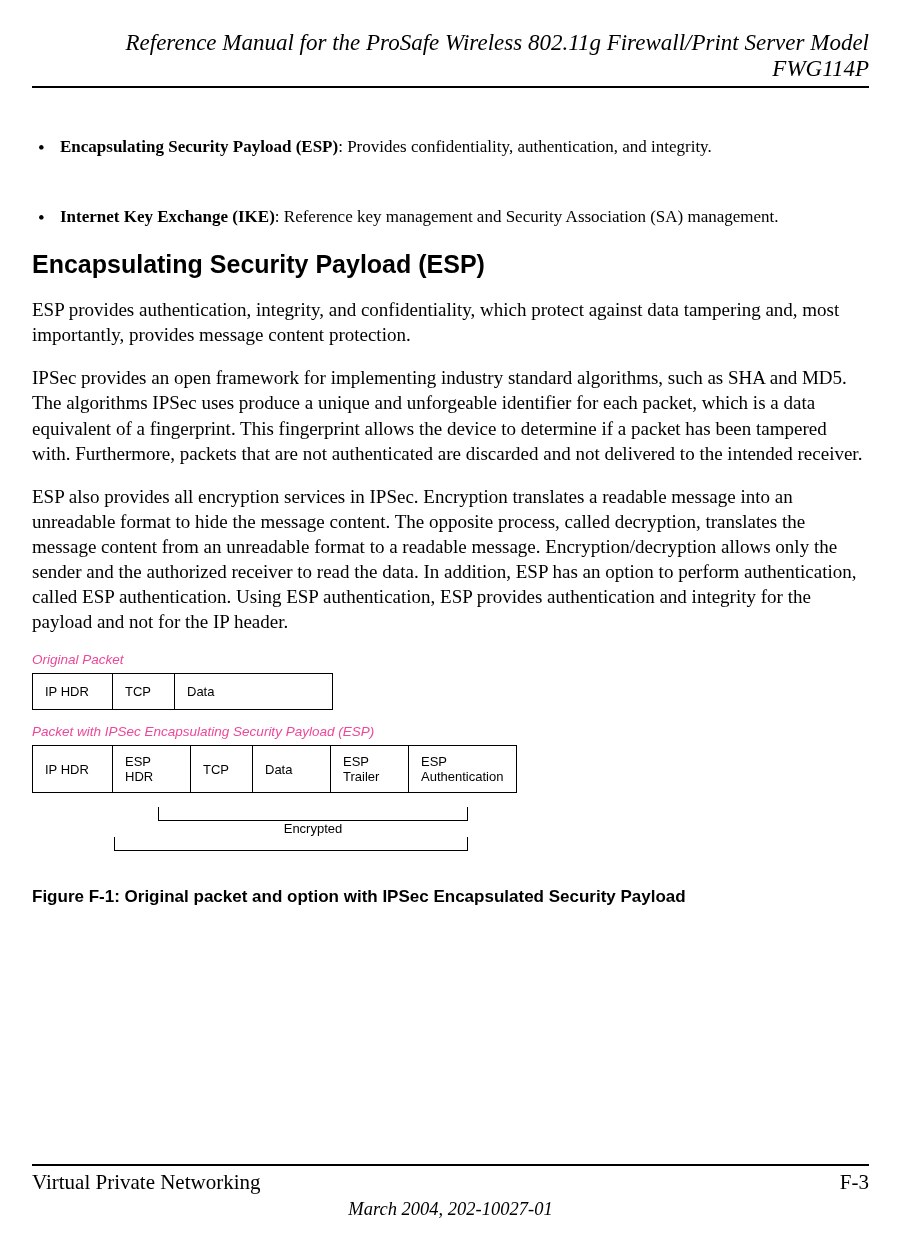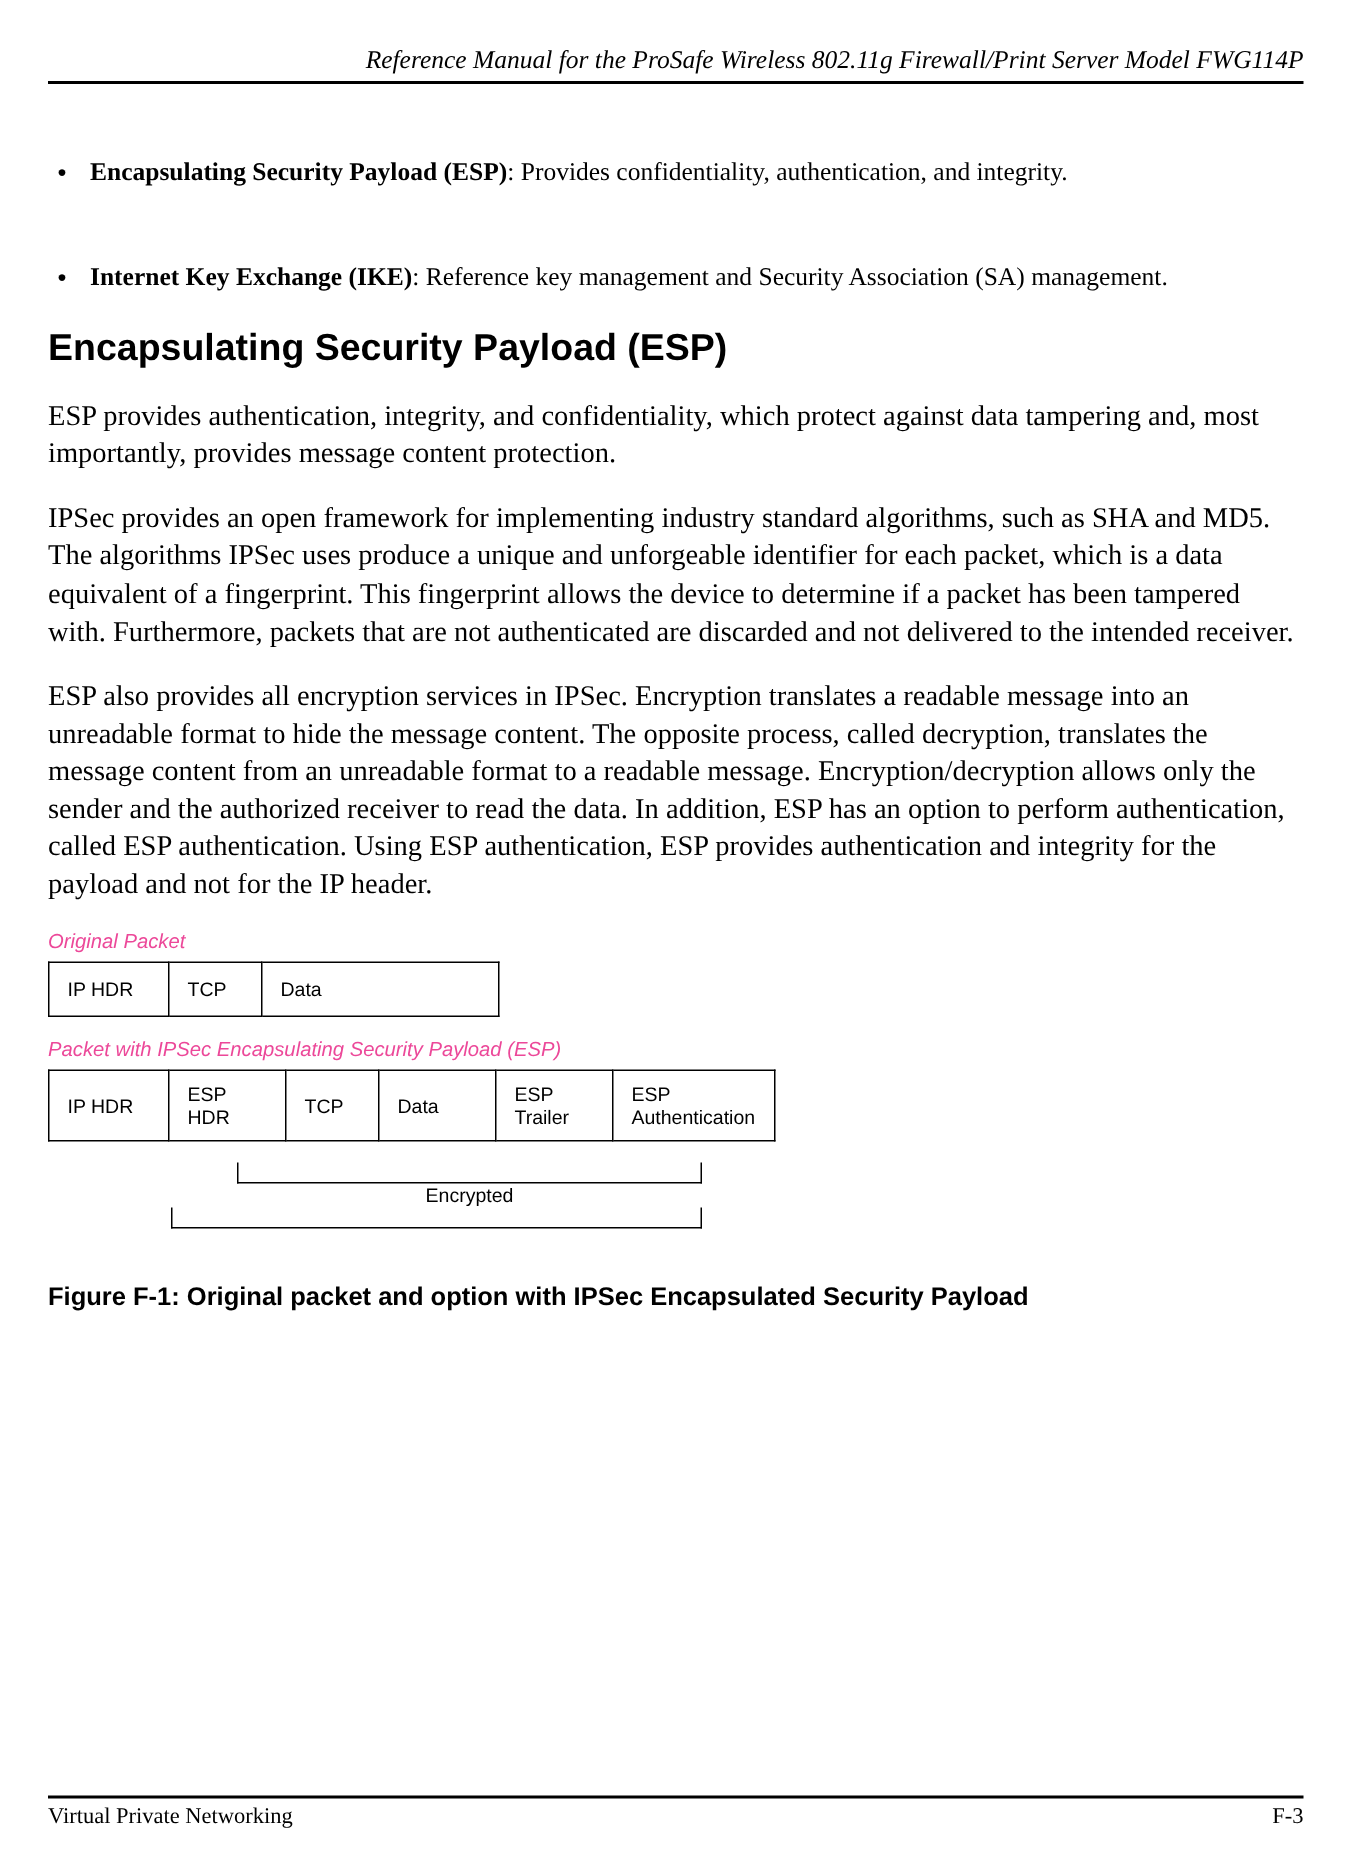--- a/index.html
+++ b/index.html
@@ -11,21 +11,21 @@
       width: 901px;
       height: 1246px;
       background: #fff;
       font-family: "Times New Roman", Times, serif;
       color: #000;
       position: relative;
       padding: 30px 32px 0 32px;
     }
     .header-title {
       font-style: italic;
-      font-size: 17px;
+      font-size: 23px;
       text-align: right;
       margin-bottom: 4px;
     }
     .header-rule {
       border: none;
       border-top: 2px solid #000;
       margin-bottom: 26px;
     }
     .bullet-list {
       list-style: none;
@@ -148,21 +148,21 @@
       right: 32px;
     }
     .footer-rule {
       border: none;
       border-top: 2px solid #000;
       margin-bottom: 4px;
     }
     .footer-line {
       display: flex;
       justify-content: space-between;
-      font-size: 15px;
+      font-size: 21px;
     }
     .footer-date {
       text-align: center;
       font-style: italic;
       font-size: 18.5px;
       margin-top: 4px;
     }
   </style>
 </head>
 <body>
@@ -219,13 +219,14 @@
 
   <div class="figure-caption">Figure F-1:  Original packet and option with IPSec Encapsulated Security Payload</div>
 </div>
 
 <div class="footer">
   <hr class="footer-rule">
   <div class="footer-line">
     <span>Virtual Private Networking</span>
     <span>F-3</span>
   </div>
+  <div class="footer-date">March 2004, 202-10027-01</div>
 </div>
 
 </body></html>

